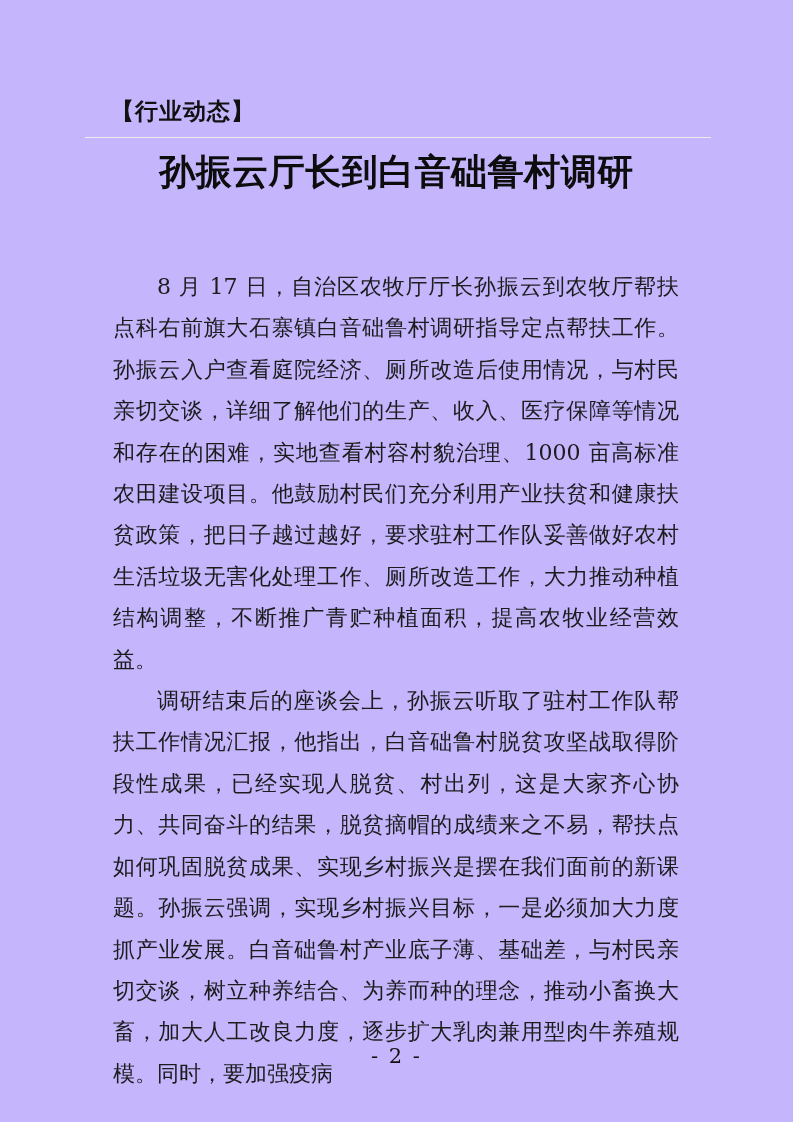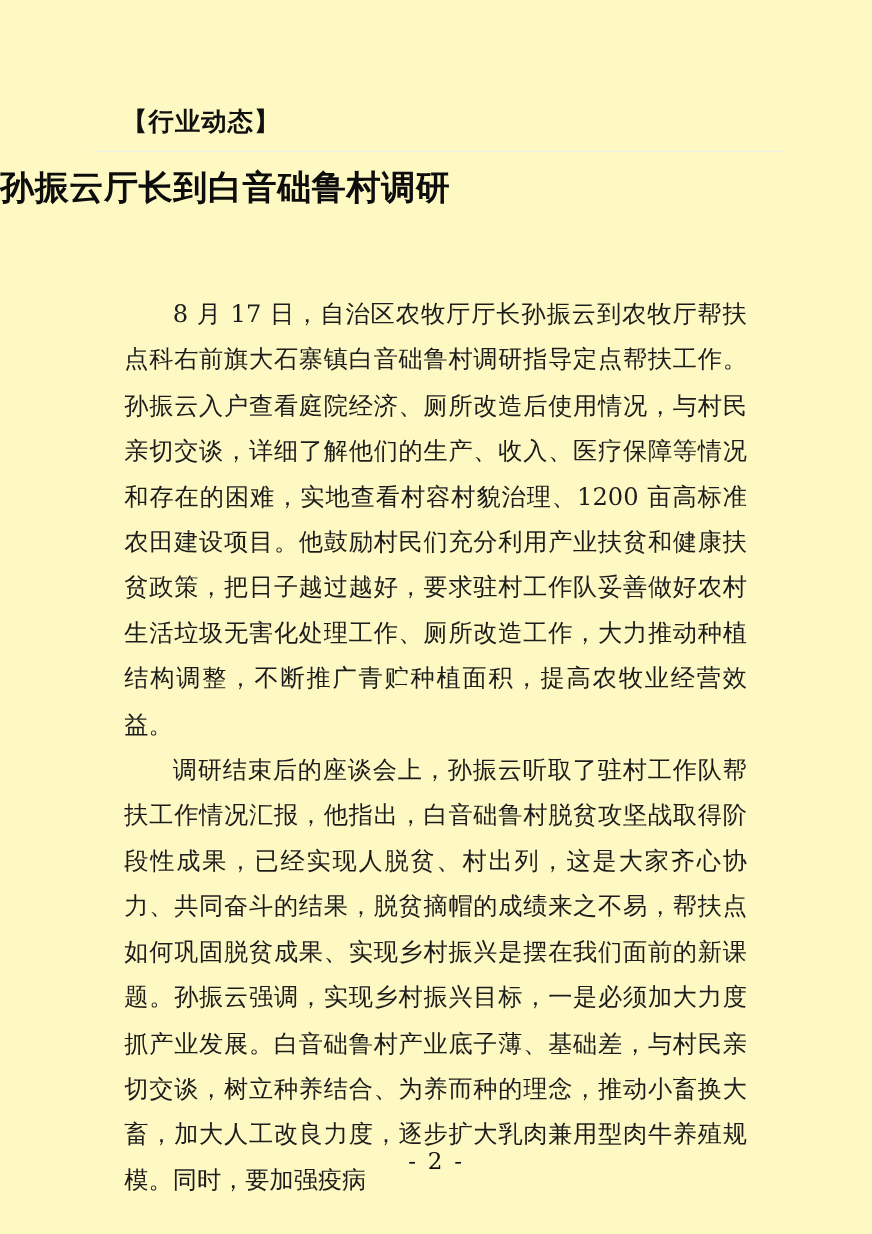--- a/index.html
+++ b/index.html
@@ -4,21 +4,21 @@
 <style>
   html, body {
     margin: 0;
     padding: 0;
     background: #ffffff;
   }
   .doc-page {
     position: relative;
     width: 793px;
     height: 1122px;
-    background: #fef9c3;
+    background: #c4b5fd;
     color: #1a1a1a;
     font-family: "DejaVu Serif", "Liberation Serif", serif;
     overflow: hidden;
   }
   .section-label {
     position: absolute;
     left: 111px;
     top: 96px;
     font-family: "DejaVu Sans", "Liberation Sans", sans-serif;
     font-weight: 600;
@@ -35,24 +35,24 @@
     width: 626px;
     height: 1px;
     background: #ededed;
   }
   .doc-title {
     position: absolute;
     left: 0;
     top: 141px;
     width: 100%;
     margin: 0;
-    text-align: left;
+    text-align: center;
     font-family: "DejaVu Serif", "Liberation Serif", serif;
     font-weight: bold;
-    font-size: 31px;
+    font-size: 36px;
     line-height: 61px;
     color: #0d0d0d;
     letter-spacing: 0.5px;
   }
   .title-line {
     display: block;
   }
   .doc-body {
     position: absolute;
     left: 113px;
@@ -89,19 +89,19 @@
 
   <div class="section-label">【行业动态】</div>
 
   <div class="header-rule"></div>
 
   <h1 class="doc-title">
     <span class="title-line">孙振云厅长到白音础鲁村调研</span>
   </h1>
 
   <div class="doc-body">
-    <p>8 月 17 日，自治区农牧厅厅长孙振云到农牧厅帮扶点科右前旗大石寨镇白音础鲁村调研指导定点帮扶工作。孙振云入户查看庭院经济、厕所改造后使用情况，与村民亲切交谈，详细了解他们的生产、收入、医疗保障等情况和存在的困难，实地查看村容村貌治理、1200 亩高标准农田建设项目。他鼓励村民们充分利用产业扶贫和健康扶贫政策，把日子越过越好，要求驻村工作队妥善做好农村生活垃圾无害化处理工作、厕所改造工作，大力推动种植结构调整，不断推广青贮种植面积，提高农牧业经营效益。</p>
+    <p>8 月 17 日，自治区农牧厅厅长孙振云到农牧厅帮扶点科右前旗大石寨镇白音础鲁村调研指导定点帮扶工作。孙振云入户查看庭院经济、厕所改造后使用情况，与村民亲切交谈，详细了解他们的生产、收入、医疗保障等情况和存在的困难，实地查看村容村貌治理、1000 亩高标准农田建设项目。他鼓励村民们充分利用产业扶贫和健康扶贫政策，把日子越过越好，要求驻村工作队妥善做好农村生活垃圾无害化处理工作、厕所改造工作，大力推动种植结构调整，不断推广青贮种植面积，提高农牧业经营效益。</p>
     <p>调研结束后的座谈会上，孙振云听取了驻村工作队帮扶工作情况汇报，他指出，白音础鲁村脱贫攻坚战取得阶段性成果，已经实现人脱贫、村出列，这是大家齐心协力、共同奋斗的结果，脱贫摘帽的成绩来之不易，帮扶点如何巩固脱贫成果、实现乡村振兴是摆在我们面前的新课题。孙振云强调，实现乡村振兴目标，一是必须加大力度抓产业发展。白音础鲁村产业底子薄、基础差，与村民亲切交谈，树立种养结合、为养而种的理念，推动小畜换大畜，加大人工改良力度，逐步扩大乳肉兼用型肉牛养殖规模。同时，要加强疫病</p>
   </div>
 
   <div class="page-number">- 2 -</div>
 
 </div>
 
 </body></html>

